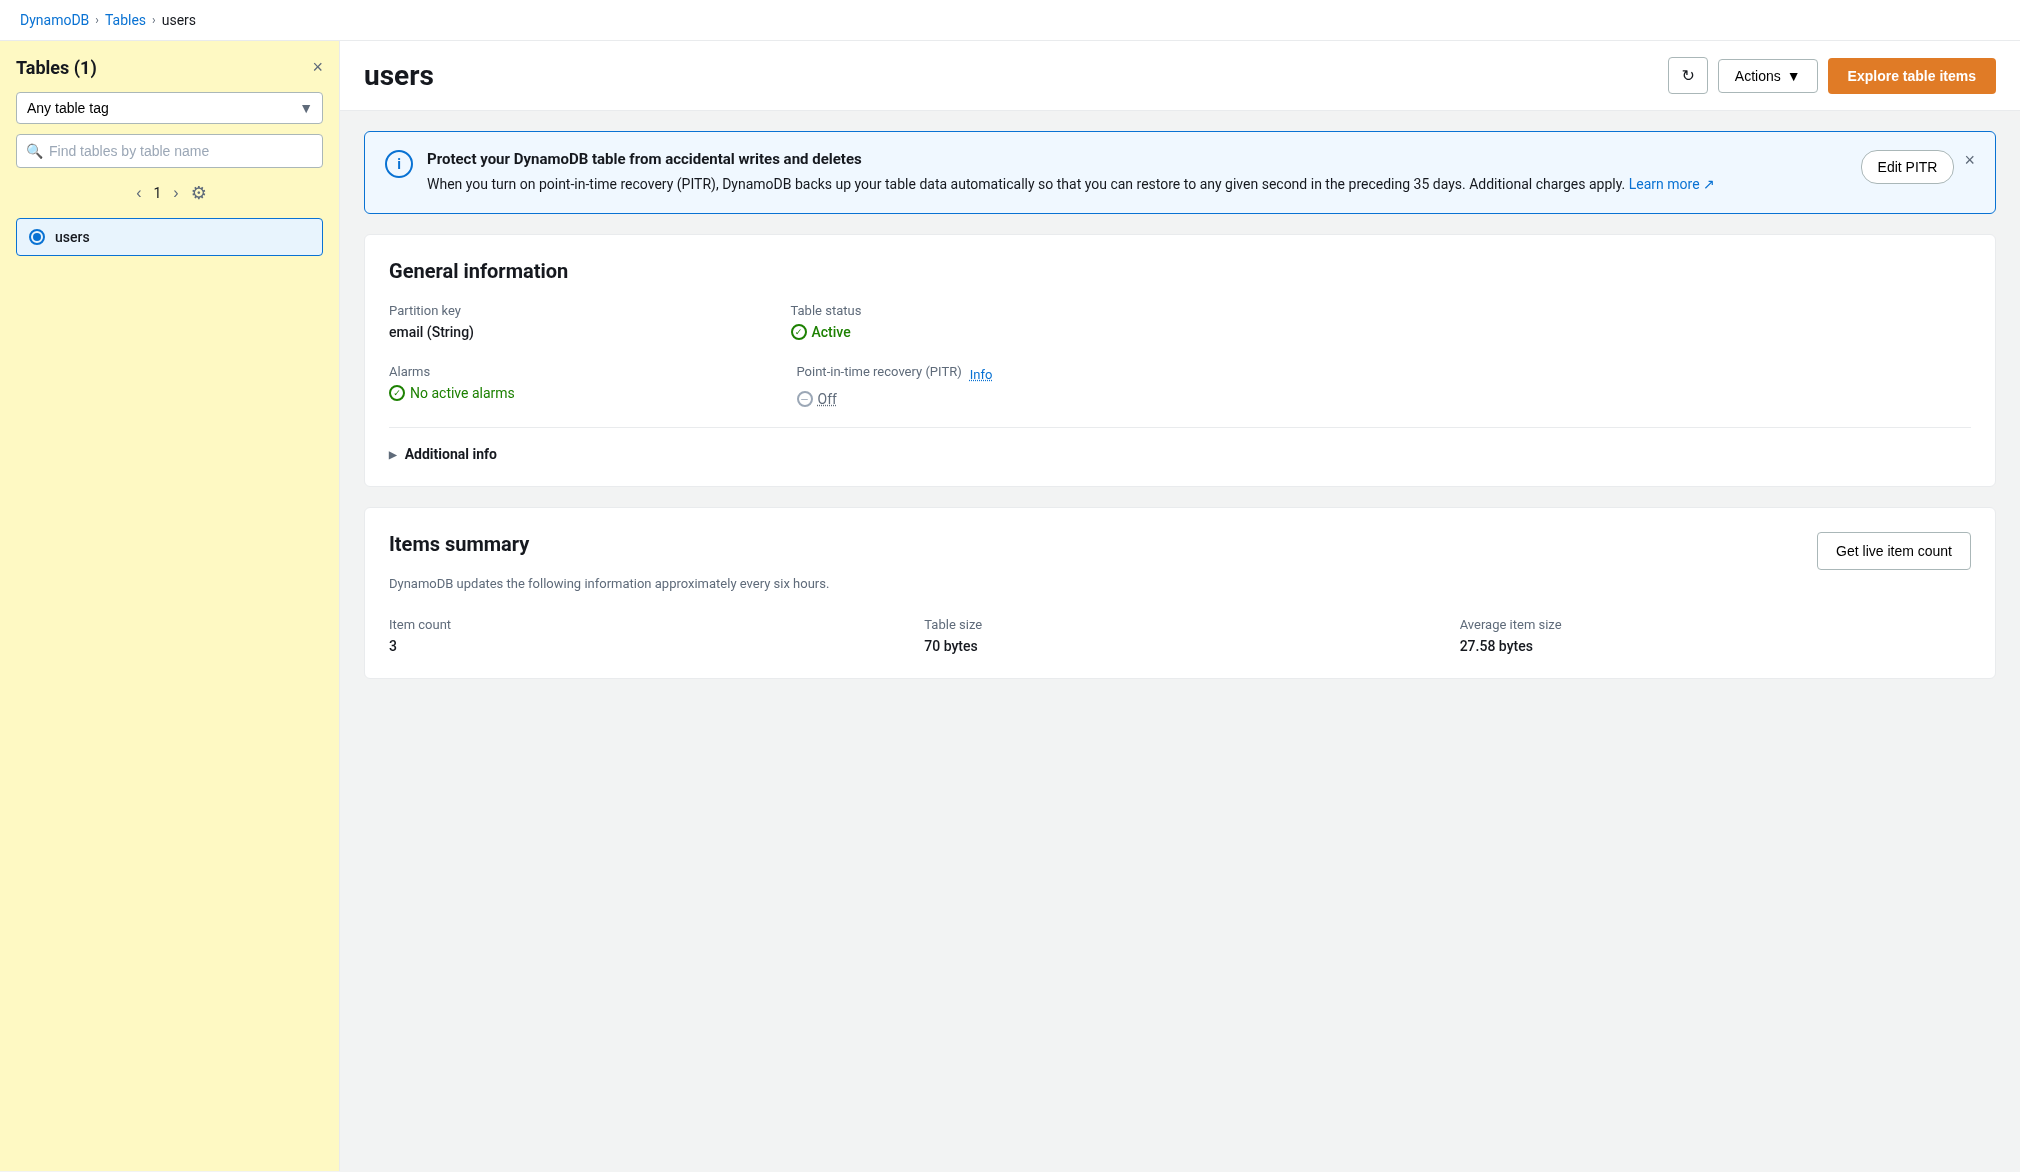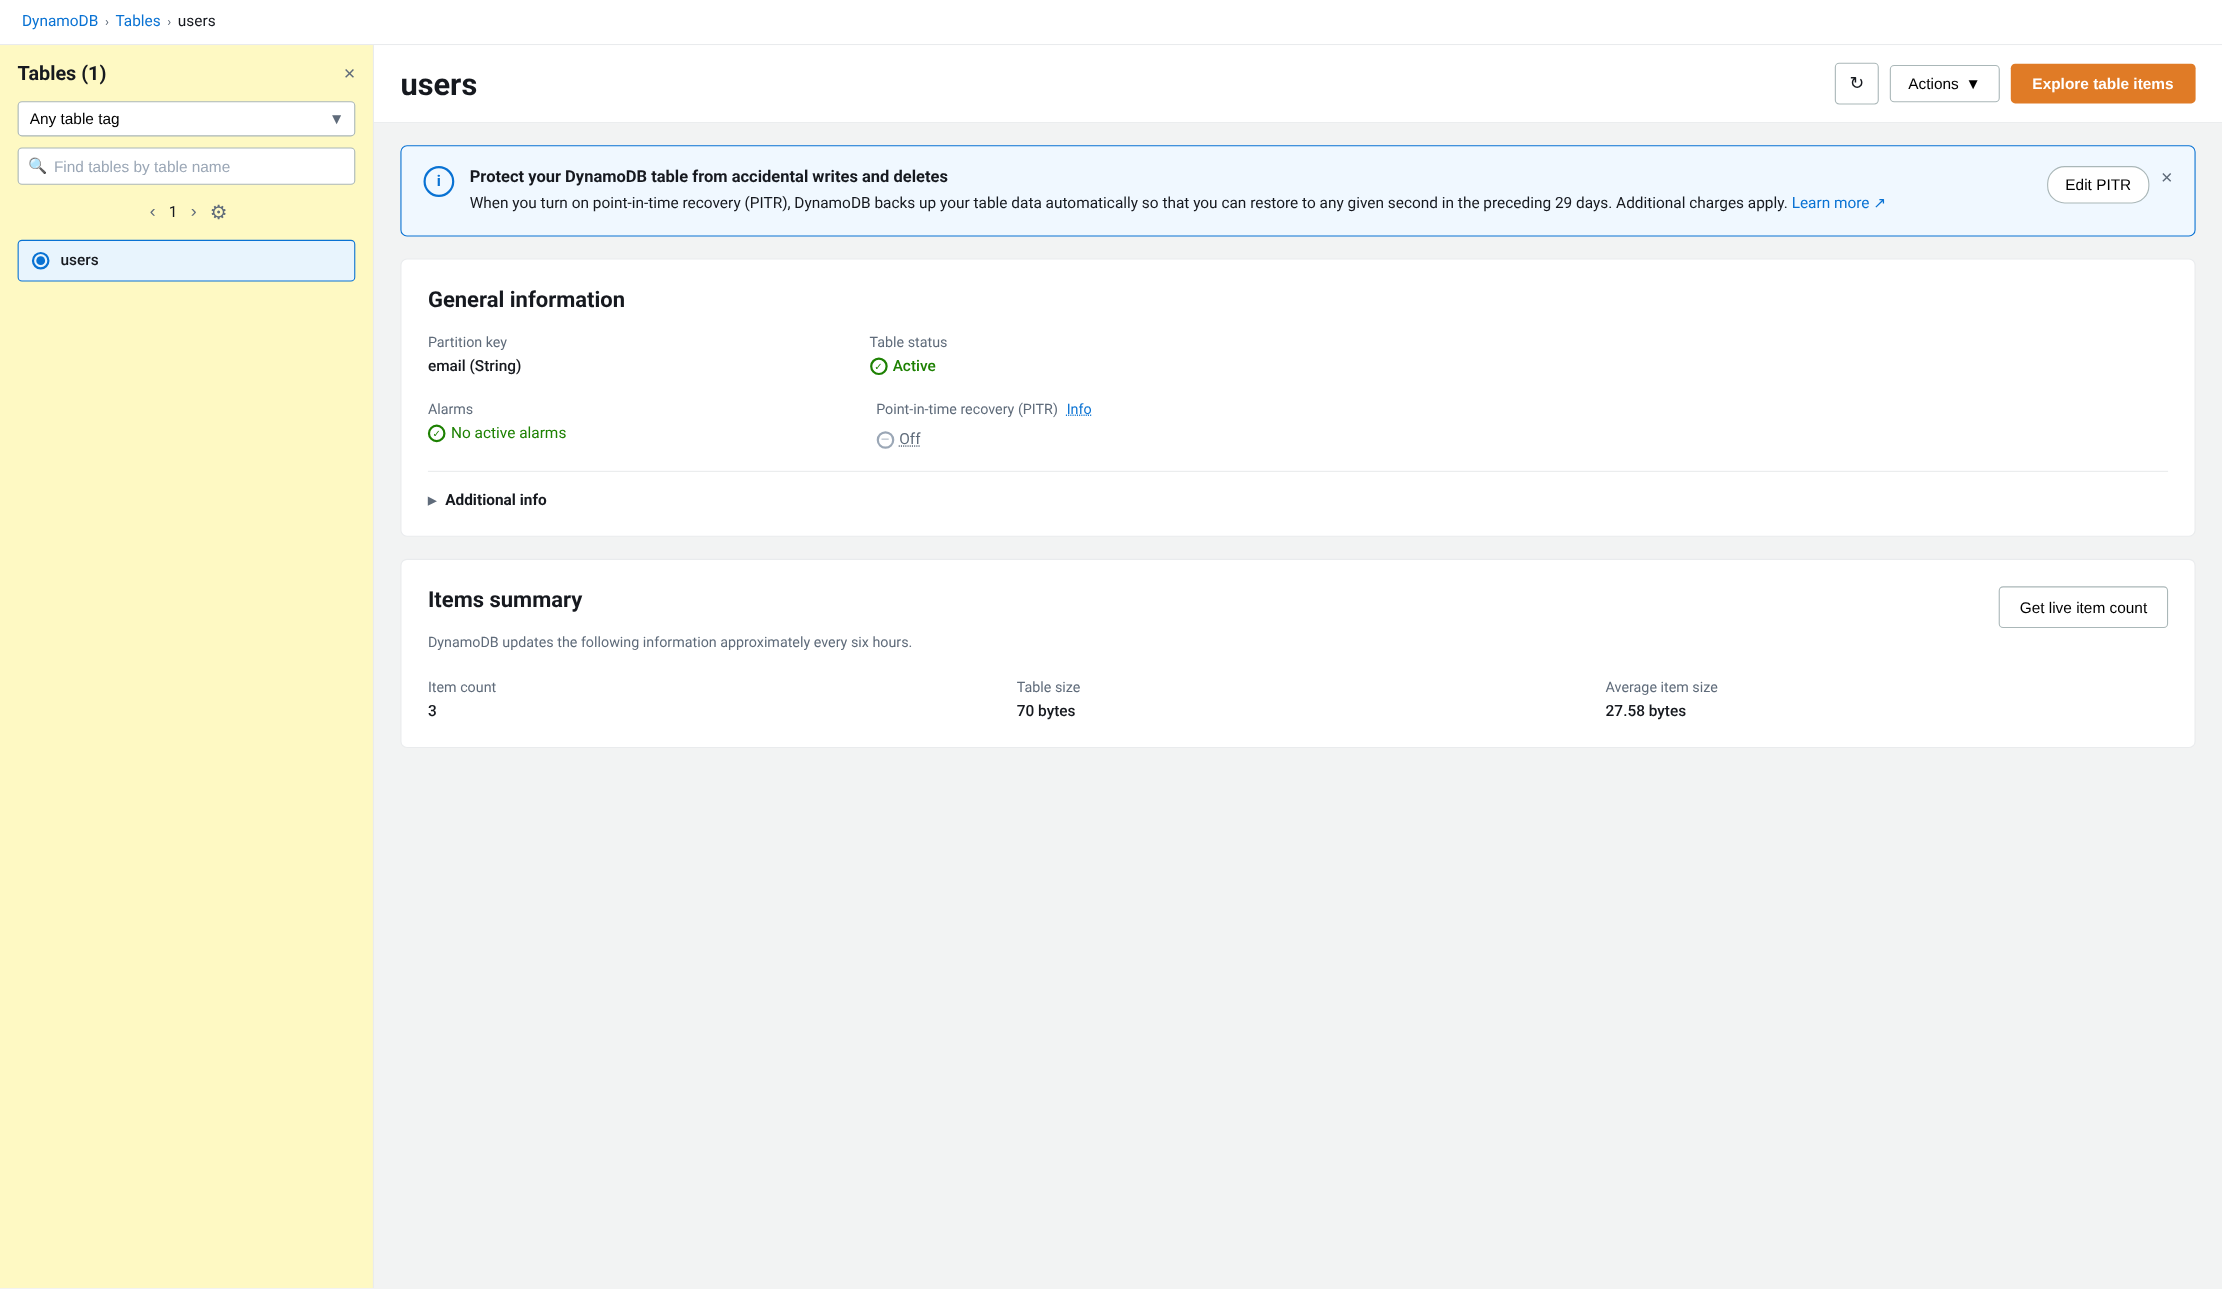--- a/index.html
+++ b/index.html
@@ -328,21 +328,21 @@
       margin-bottom: 20px;
     }
     .no-alarms {
       color: #1d8102;
       display: flex;
       align-items: center;
       gap: 5px;
     }
     .pitr-label-row {
       display: flex;
-      align-items: flex-start;
+      align-items: center;
       gap: 8px;
       margin-bottom: 6px;
     }
     .info-badge {
       color: #0972d3;
       font-size: 13px;
       cursor: pointer;
       text-decoration: underline dotted;
     }
     .pitr-off {
@@ -471,21 +471,21 @@
     </div>
 
 
     <div class="content-area">
 
       <div class="alert-banner">
         <div class="alert-icon">i</div>
         <div class="alert-content">
           <div class="alert-title">Protect your DynamoDB table from accidental writes and deletes</div>
           <div class="alert-text">
-            <span>When you turn on point-in-time recovery (PITR), DynamoDB backs up your table data automatically so that you can restore to any given second in the preceding 29 days. Additional charges apply.</span>
+            <span>When you turn on point-in-time recovery (PITR), DynamoDB backs up your table data automatically so that you can restore to any given second in the preceding 35 days. Additional charges apply.</span>
             <a class="alert-link" href="#">
               <span>Learn more</span> ↗
             </a>
           </div>
         </div>
         <div class="alert-actions">
           <button class="edit-pitr-btn">Edit PITR</button>
           <button class="alert-close">×</button>
         </div>
       </div>

